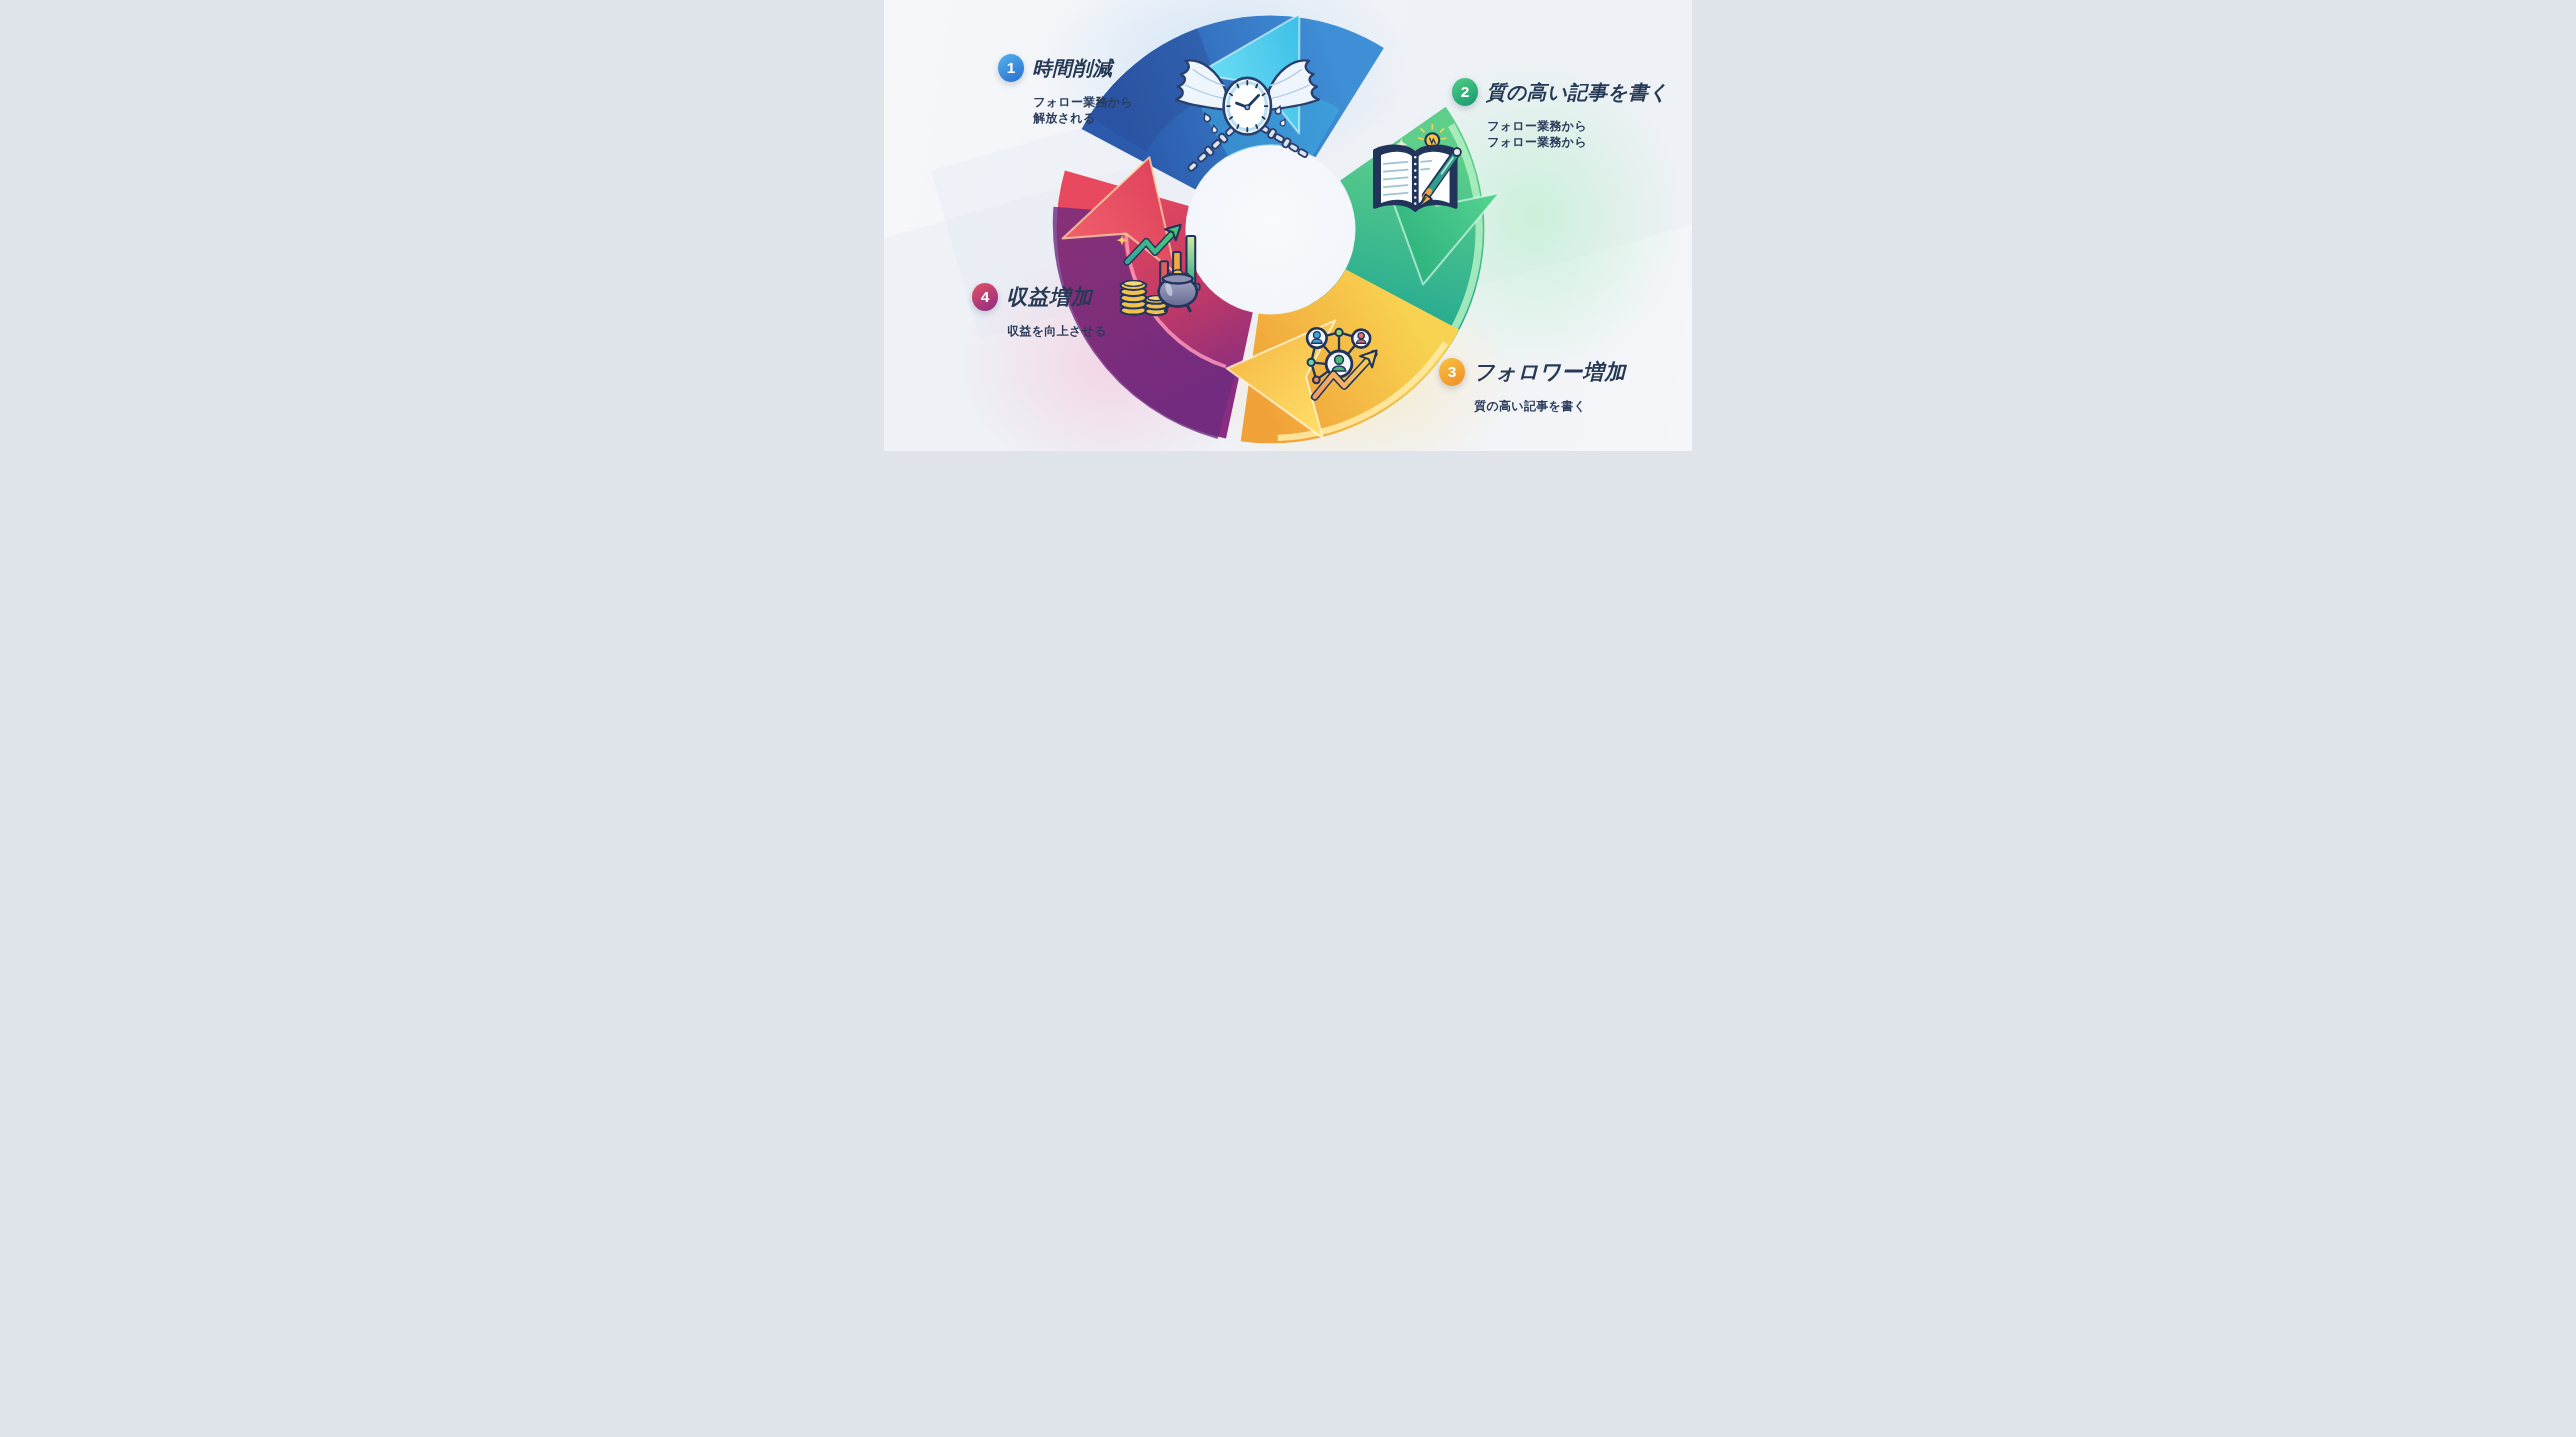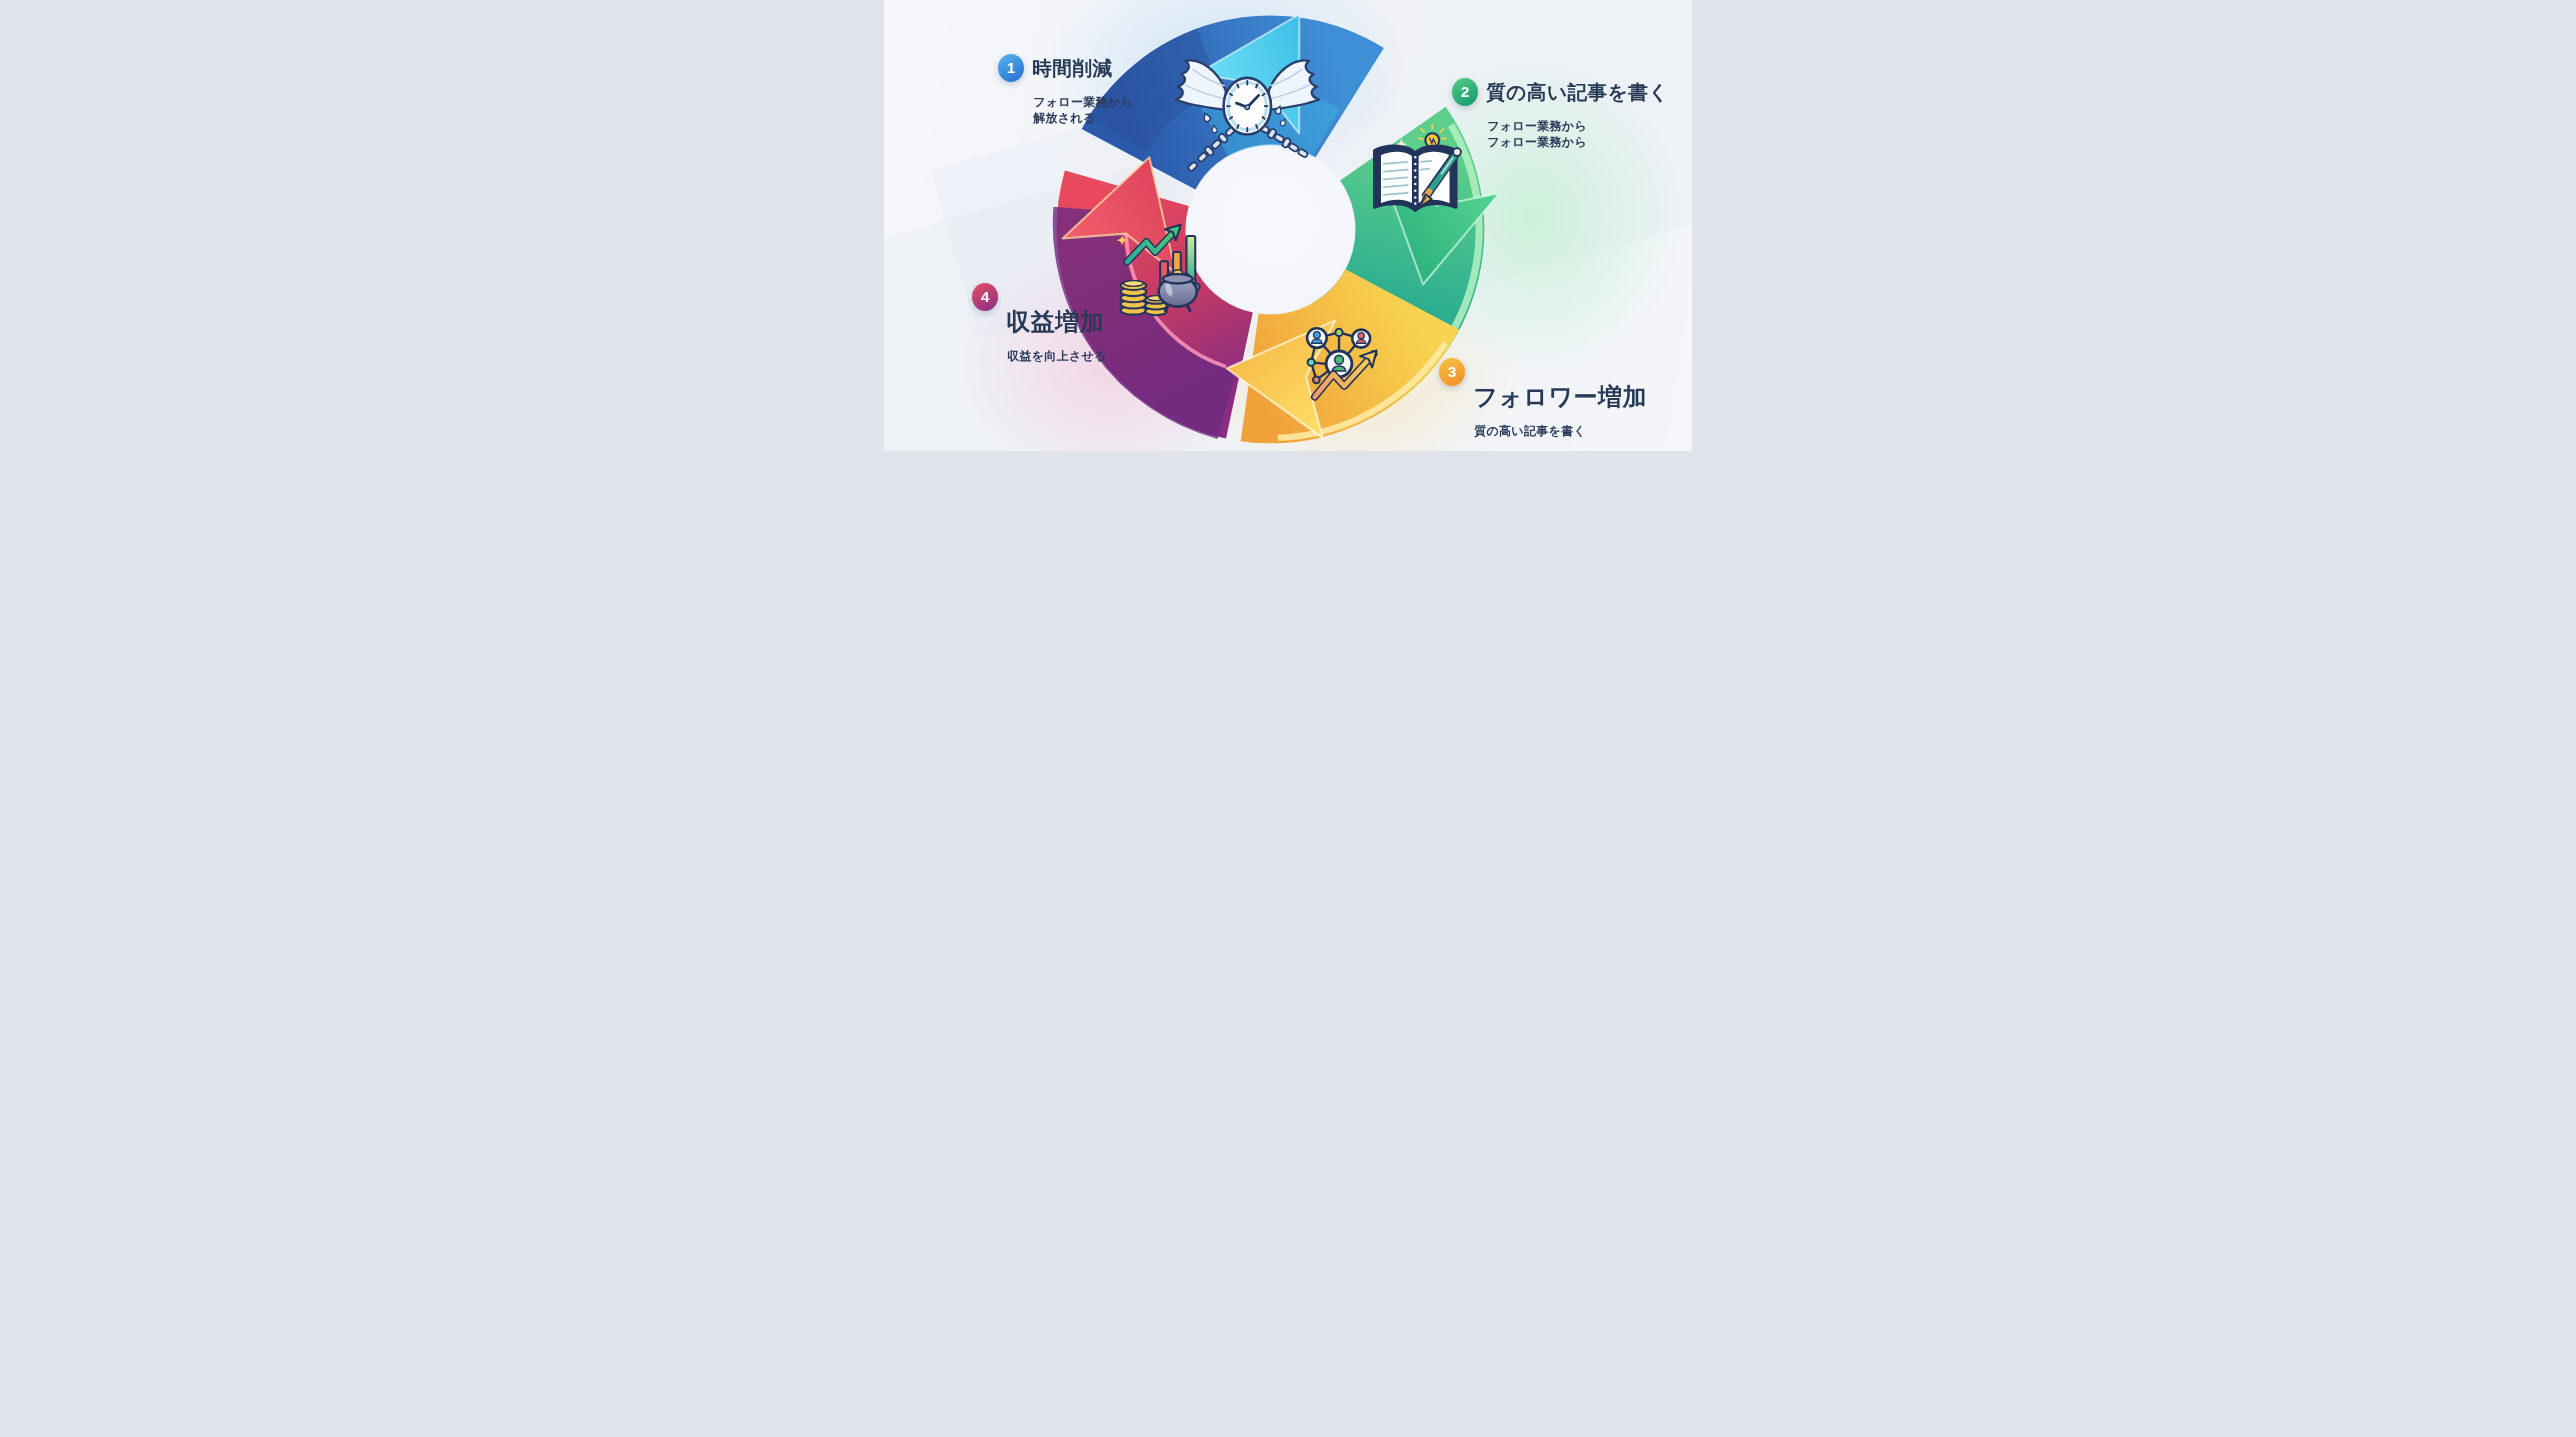--- a/index.html
+++ b/index.html
@@ -38,22 +38,22 @@
     display:flex;align-items:center;justify-content:center;
     color:#ffffff;font-size:15.5px;font-weight:800;
     box-shadow:0 2.6px 6.2px rgba(30,50,90,0.22);
     flex:0 0 auto;
   }
   .badge1{background:linear-gradient(150deg,#52b0ea 5%,#2a70d0 95%);}
   .badge2{background:linear-gradient(150deg,#4ecb82 5%,#189a70 95%);}
   .badge3{background:linear-gradient(150deg,#f8c041 5%,#ef8f28 95%);}
   .badge4{background:linear-gradient(150deg,#e14e64 5%,#8f2e84 95%);}
   .texts{display:flex;flex-direction:column;}
-  .title{font-size:19.6px;line-height:28px;font-weight:800;letter-spacing:0.5px;white-space:nowrap;}
-  .title-sm{font-size:24px;margin-top:25px;}
+  .title{font-size:19.6px;line-height:28px;font-weight:800;letter-spacing:0.5px;white-space:nowrap;font-style:italic;}
+  .title-sm{font-size:21px;}
   .sub{margin-top:12px;margin-left:1px;font-size:12px;line-height:16px;font-weight:600;
        color:#2c3c5c;letter-spacing:0.3px;white-space:nowrap;}
 </style>
 </head>
 <body>
 
 <div class="stage">
 
   <div class="streak streak1"></div>
   <div class="streak streak3"></div>

